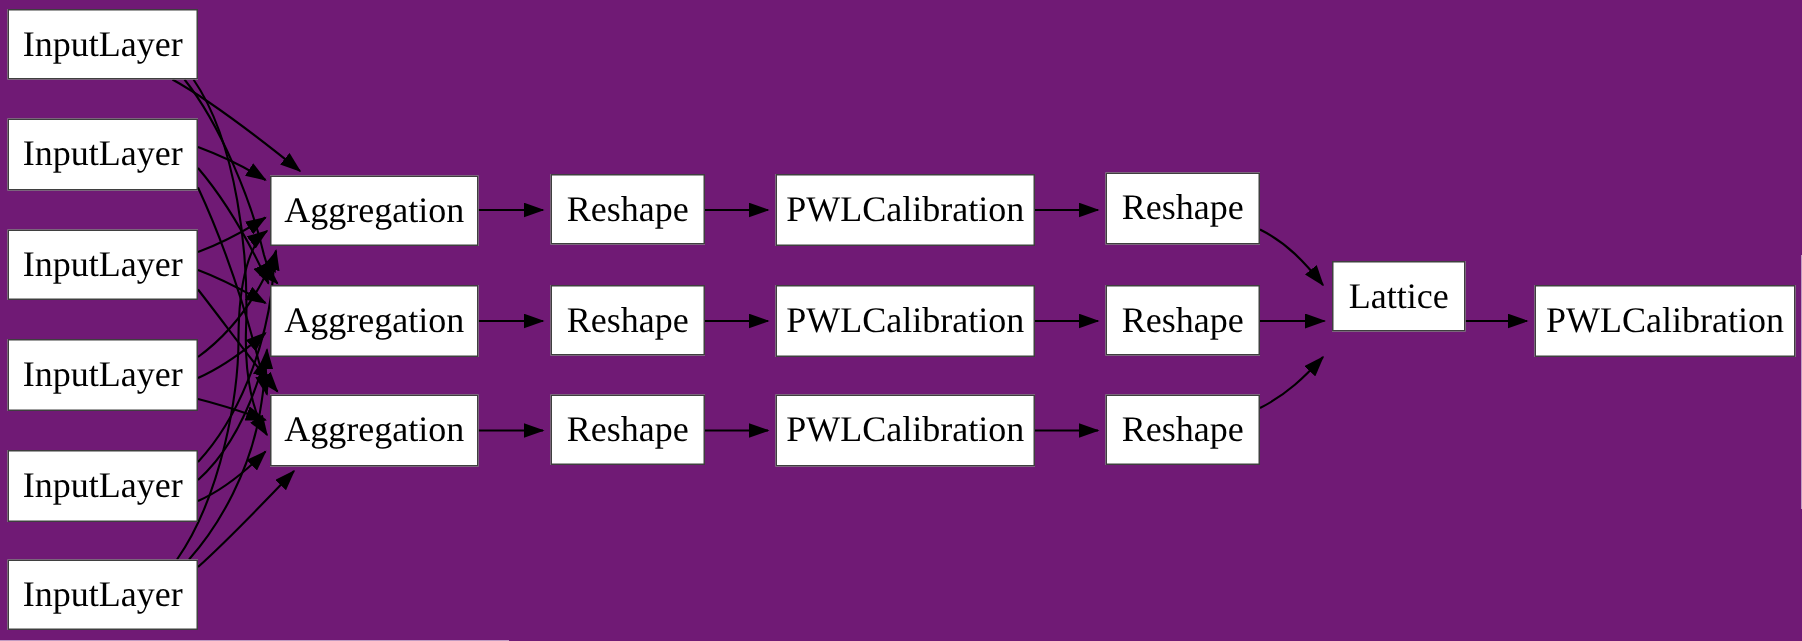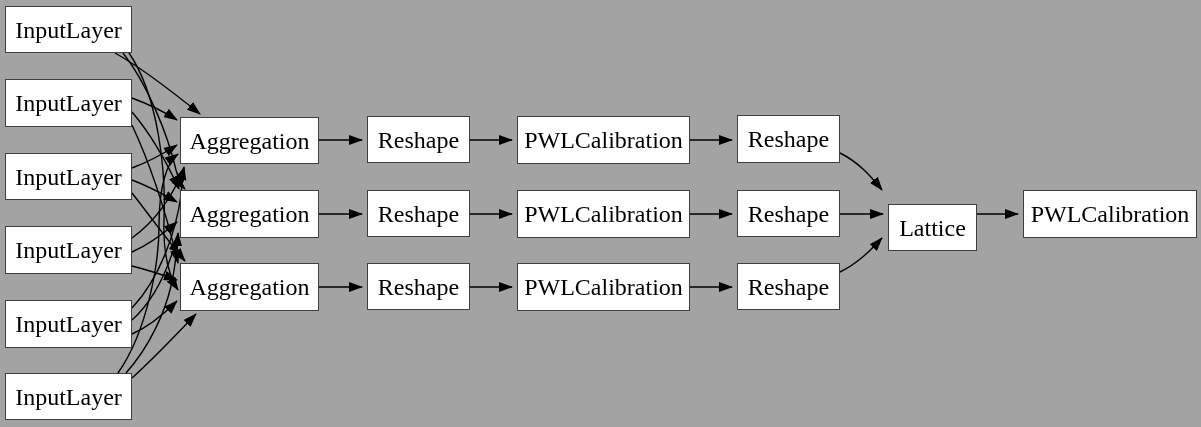--- a/index.html
+++ b/index.html
@@ -7,21 +7,21 @@
     padding: 0;
     width: 1201px;
     height: 427px;
     background: #ffffff;
     overflow: hidden;
   }
   .canvas {
     position: relative;
     width: 1201px;
     height: 427px;
-    background: #a3a3a3;
+    background: #701a75;
     font-family: "Liberation Serif", "DejaVu Serif", serif;
   }
   .edges-svg {
     position: absolute;
     left: 0;
     top: 0;
     width: 1201px;
     height: 427px;
     display: block;
   }
@@ -134,20 +134,20 @@
       </div>
       <div class="node" style="left: 737px; top: 115px; width: 103px; height: 48px; border-color: rgb(63, 63, 63); background: rgb(255, 255, 255); color: rgb(0, 0, 0);">
         <span>Reshape</span>
       </div>
       <div class="node" style="left: 737px; top: 190px; width: 103px; height: 47px; border-color: rgb(63, 63, 63); background: rgb(255, 255, 255); color: rgb(0, 0, 0);">
         <span>Reshape</span>
       </div>
       <div class="node" style="left: 737px; top: 263px; width: 103px; height: 47px; border-color: rgb(63, 63, 63); background: rgb(255, 255, 255); color: rgb(0, 0, 0);">
         <span>Reshape</span>
       </div>
-      <div class="node" style="left: 888px; top: 204px; width: 89px; height: 47px; border-color: rgb(63, 63, 63); background: rgb(255, 255, 255); color: rgb(0, 0, 0);">
+      <div class="node" style="left: 888px; top: 174px; width: 89px; height: 47px; border-color: rgb(63, 63, 63); background: rgb(255, 255, 255); color: rgb(0, 0, 0);">
         <span>Lattice</span>
       </div>
       <div class="node" style="left: 1023px; top: 190px; width: 174px; height: 48px; border-color: rgb(63, 63, 63); background: rgb(255, 255, 255); color: rgb(0, 0, 0);">
         <span>PWLCalibration</span>
       </div>
     </div>
 </div>
 
 </body></html>

